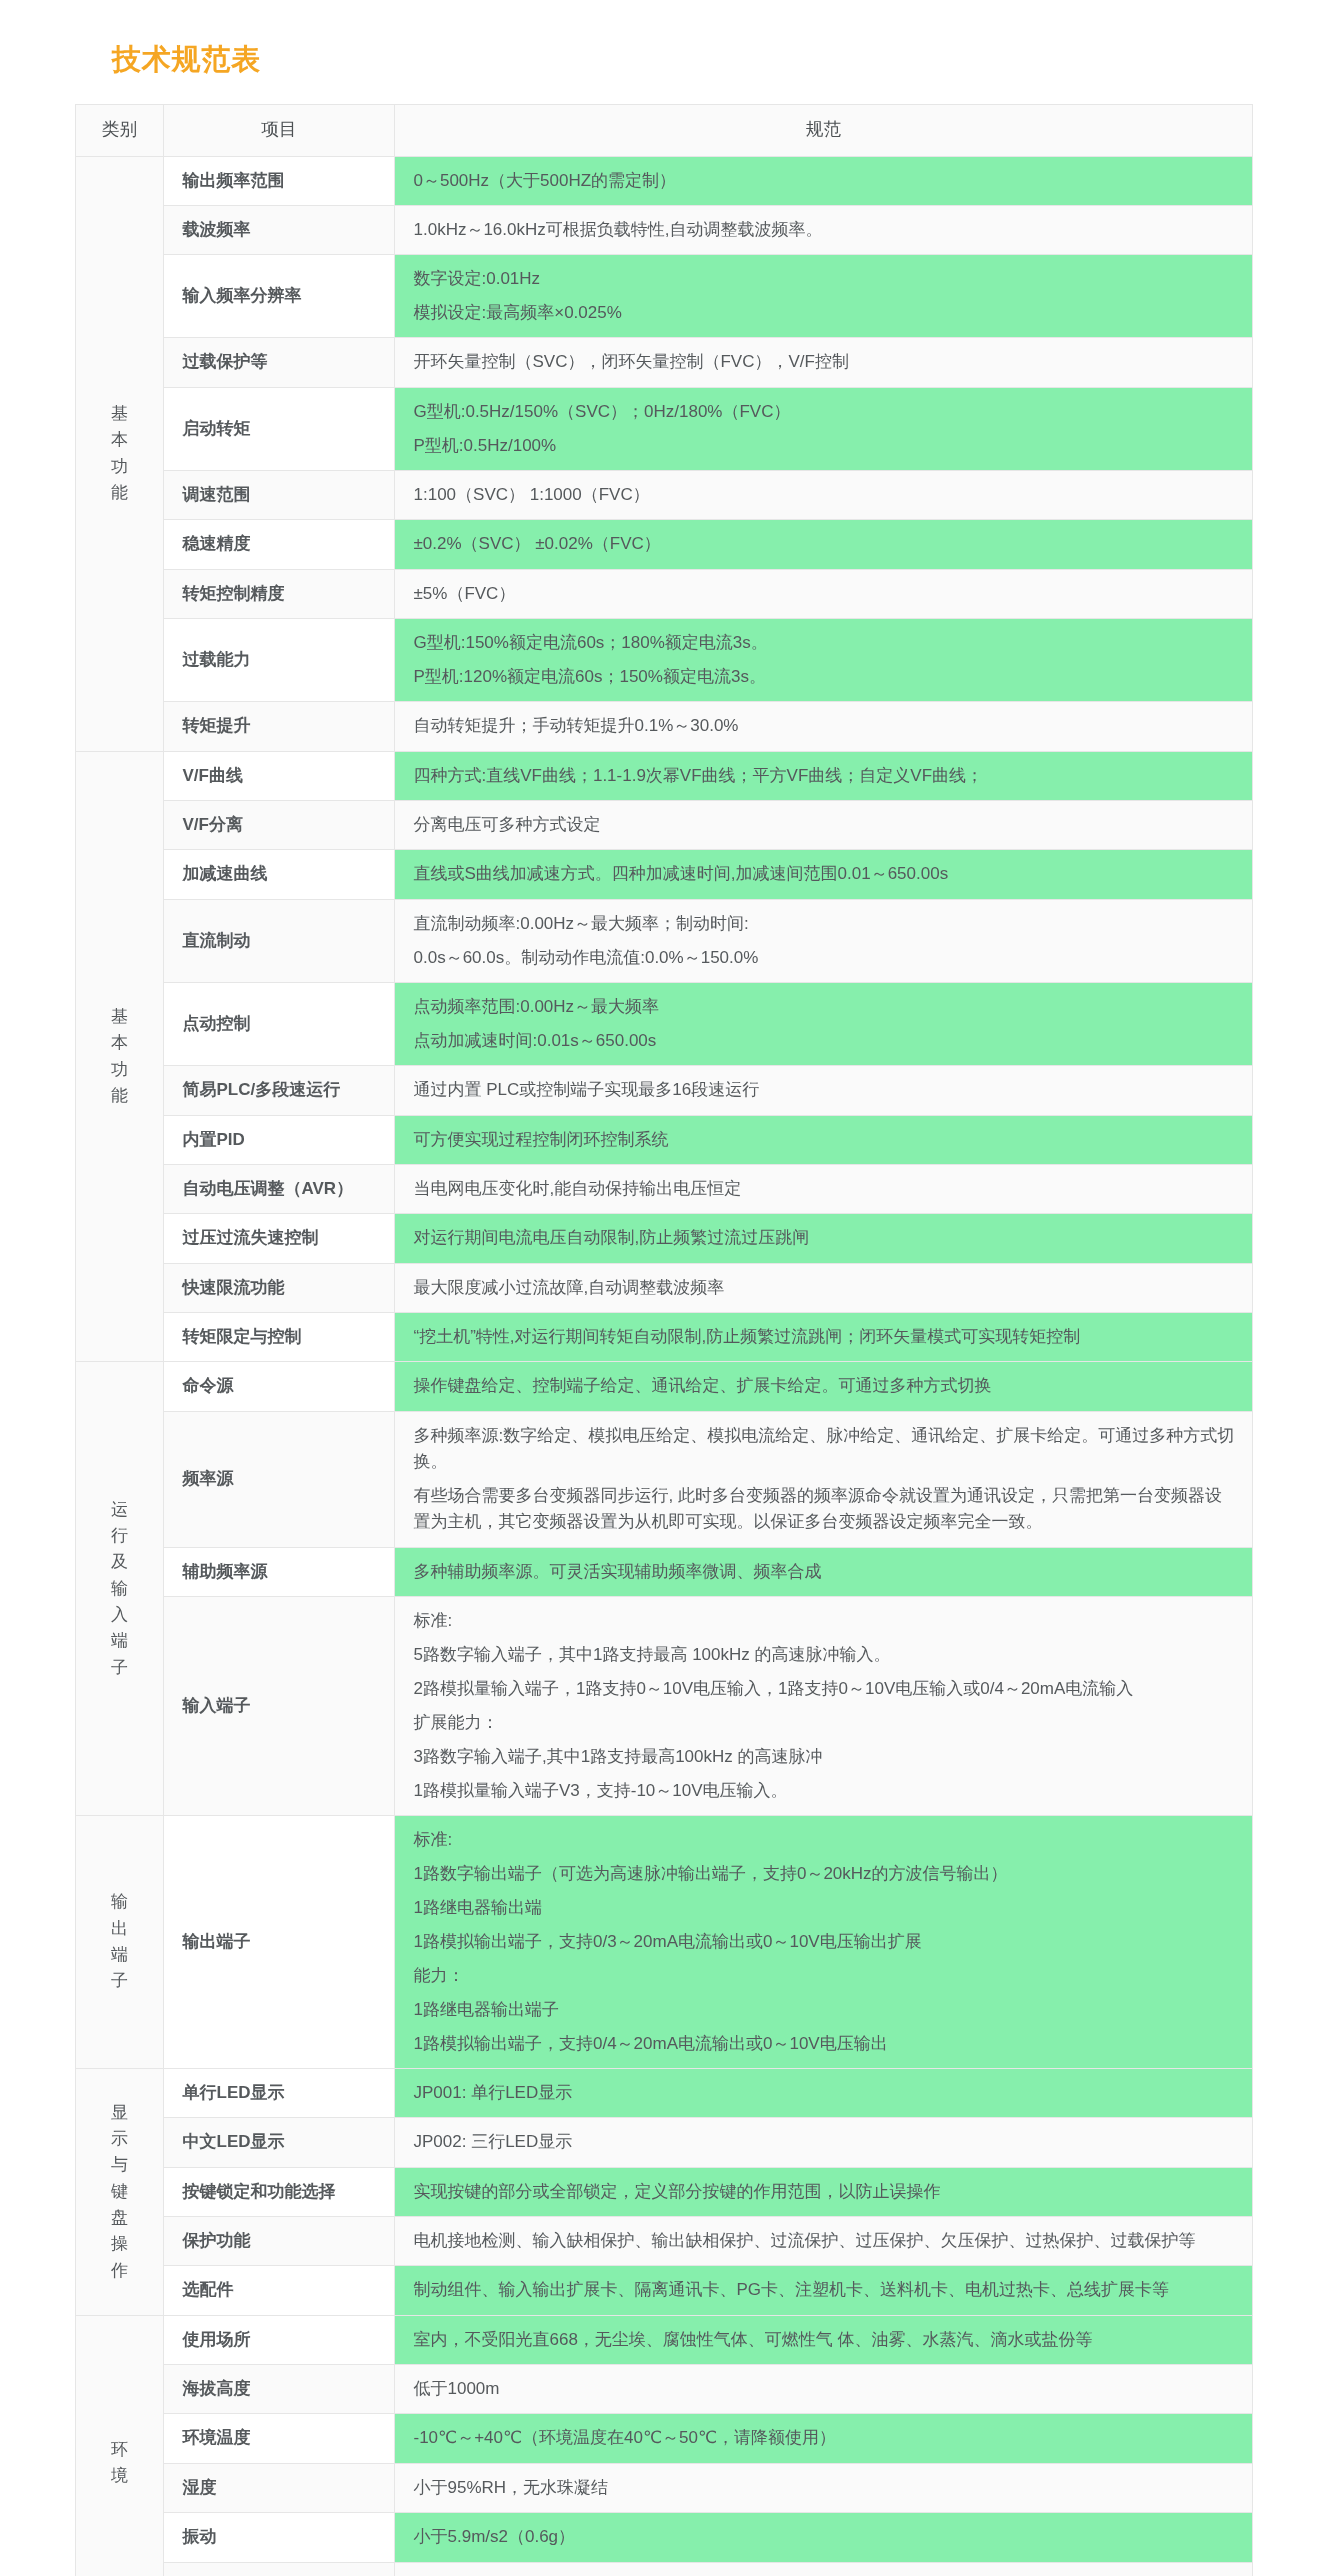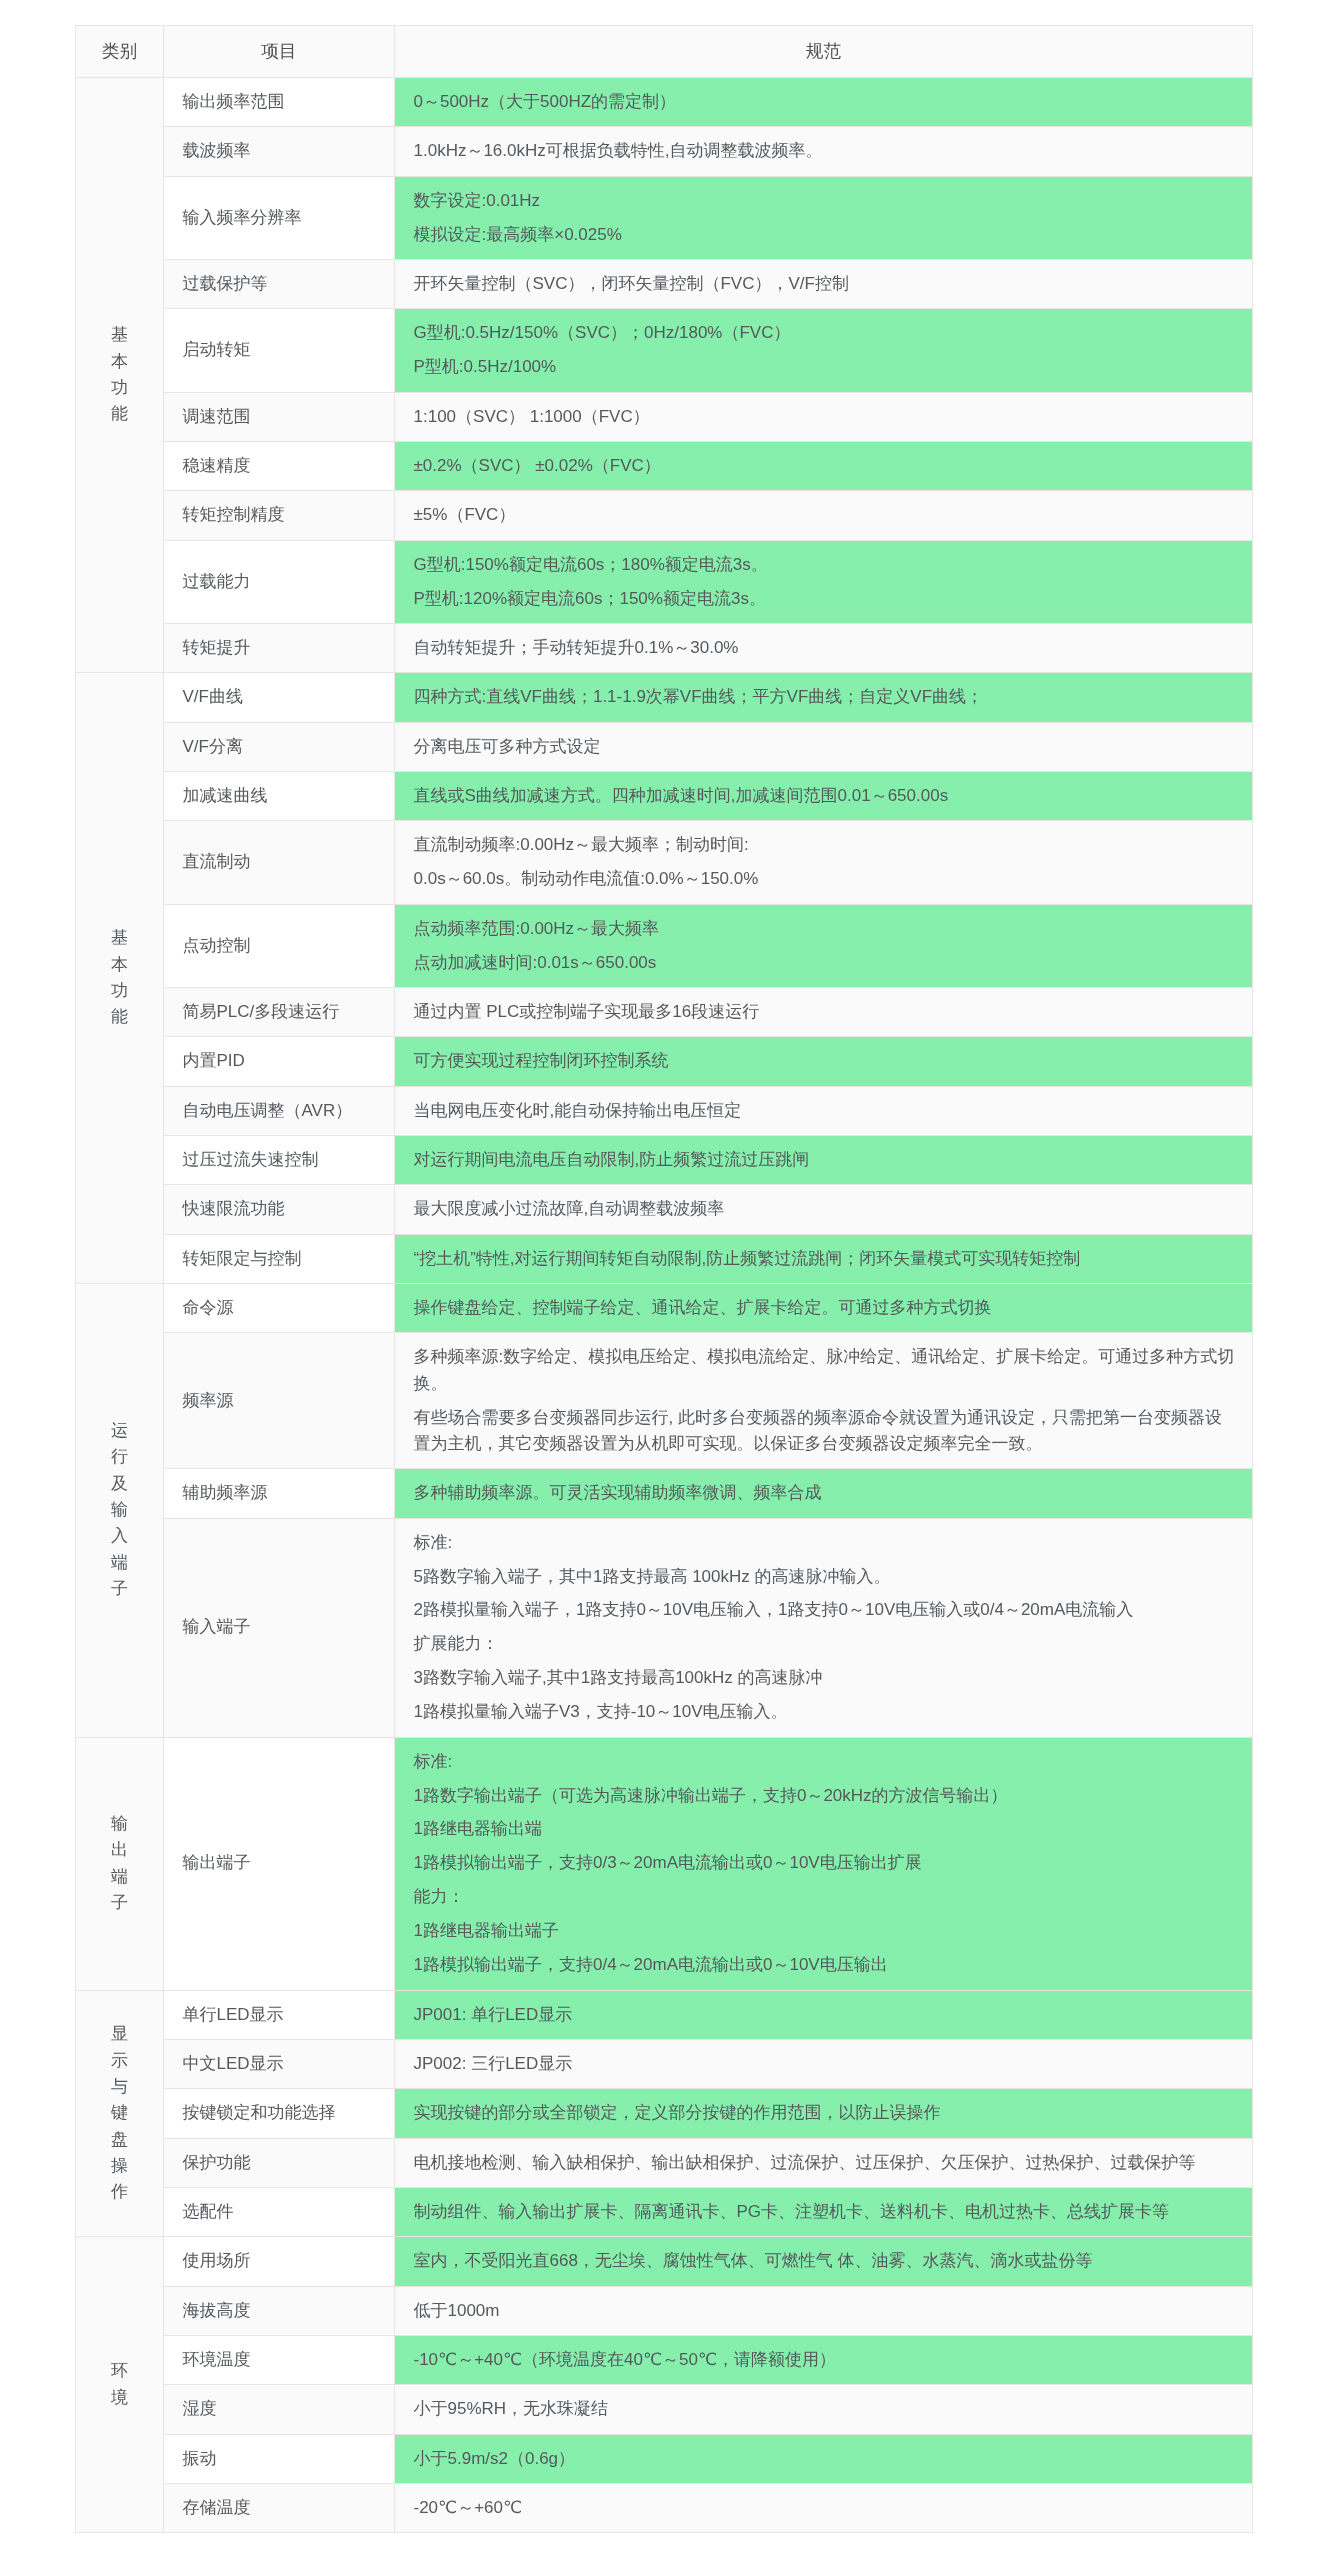--- a/index.html
+++ b/index.html
@@ -58,39 +58,41 @@
     color: #4d5154;
     padding: 8.4px 23.5px;
     line-height: 2.0;
   }
   td.cat span {
     display: block;
   }
   td.item {
     padding: 11px 15px 11px 18.5px;
     background: #ffffff;
+    font-weight: bold;
   }
   td.val {
     padding: 11px 17px 11px 18.5px;
     background: #86efac;
   }
   td.val .line {
     display: block;
   }
   td.val .line + .line {
     margin-top: 7.6px;
   }
   tr.shade td.item, tr.shade td.val {
     background: #fafafa;
   }
 </style>
 </head>
 <body>
 
 <div class="page">
+  <div class="page-title">技术规范表</div>
 
   <table class="spec">
     <colgroup>
       <col class="c-cat">
       <col class="c-item">
       <col class="c-spec">
     </colgroup>
     <thead>
       <tr>
         <th>类别</th>

